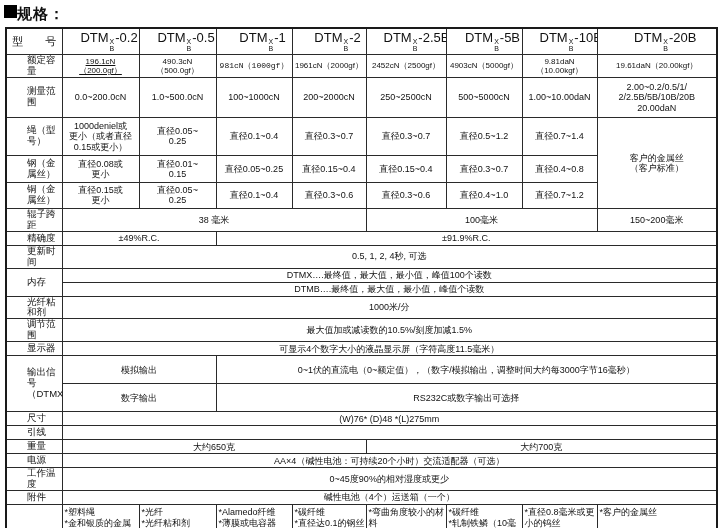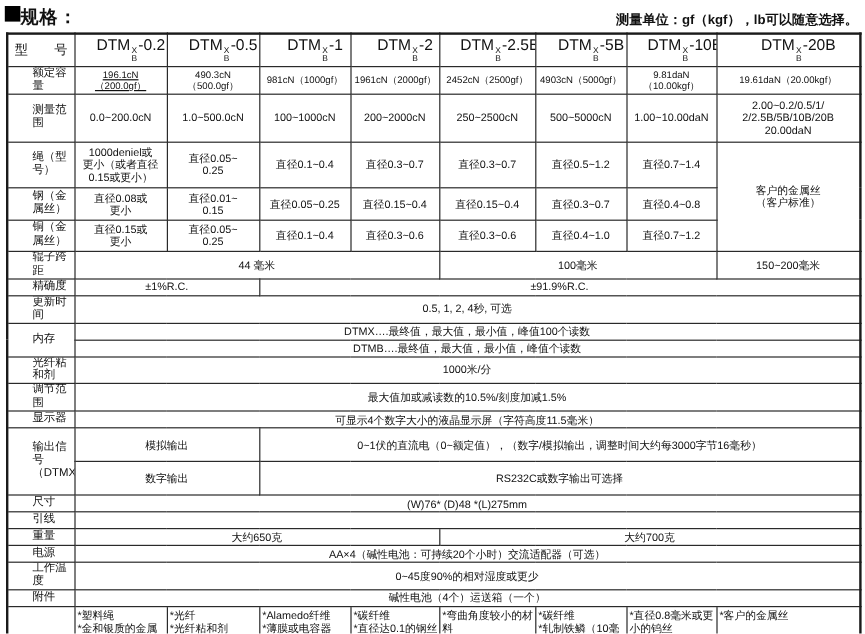--- a/index.html
+++ b/index.html
@@ -42,21 +42,20 @@
 </head>
 <body>
 
 <div class="page">
 
   <div class="titlebar">
     <div class="title-left">
       <span class="sq"></span>
       <span class="title-text">规格：</span>
     </div>
-    <span class="unit-note">测量单位：gf（kgf），lb可以随意选择。</span>
   </div>
 
   <table>
     <colgroup>
       <col style="width:56px">
         <col style="width:77px">
         <col style="width:77px">
       <col style="width:76px">
         <col style="width:74px">
         <col style="width:80px">
@@ -99,22 +98,22 @@
       <th class="model"><span class="modelname"><span>DTM</span><span class="stack">
                 <span>X</span>
                 <span>B</span>
               </span><span>-20B</span></span></th>
     </tr>
 
     <tr style="height:17px">
       <td class="lbl">额定容量</td>
       <td style="font-size:8px;text-decoration:underline;">196.1cN（200.0gf）</td>
       <td style="font-size:8px;margin-left:16px;">490.3cN（500.0gf）</td>
-      <td style="font-size:8px;">981cN（1000gf）</td>
-      <td style="font-size:8px;text-align:right;">1961cN（2000gf）</td>
+      <td style="font-size:8px;font-family:Liberation Mono, monospace;">981cN（1000gf）</td>
+      <td style="font-size:8px;">1961cN（2000gf）</td>
       <td style="font-size:8px;">2452cN（2500gf）</td>
       <td style="font-size:8px;text-align:center;">4903cN（5000gf）</td>
       <td style="font-size:8px;">9.81daN（10.00kgf）</td>
       <td style="font-size:8px;margin-left:28px;">19.61daN（20.00kgf）</td>
     </tr>
 
     <tr style="height:40px">
       <td class="lbl">测量范围</td>
       <td>0.0~200.0cN</td>
       <td>1.0~500.0cN</td>
@@ -165,28 +164,28 @@
 0.25</td>
       <td>直径0.1~0.4</td>
       <td>直径0.3~0.6</td>
       <td>直径0.3~0.6</td>
       <td>直径0.4~1.0</td>
       <td>直径0.7~1.2</td>
     </tr>
 
     <tr class="h13">
       <td class="lbl">辊子跨距</td>
-      <td colspan="4">44 毫米</td>
+      <td colspan="4">38 毫米</td>
       <td colspan="3">100毫米</td>
       <td>150~200毫米</td>
     </tr>
 
     <tr class="h13">
       <td class="lbl">精确度</td>
-      <td colspan="2">±1%R.C.</td>
+      <td colspan="2">±49%R.C.</td>
       <td colspan="6">±91.9%R.C.</td>
     </tr>
 
     <tr class="h13">
       <td class="lbl">更新时间</td>
       <td colspan="8">0.5, 1, 2, 4秒, 可选</td>
     </tr>
 
     <tr class="h13">
       <td class="lbl" rowspan="2">内存</td>

